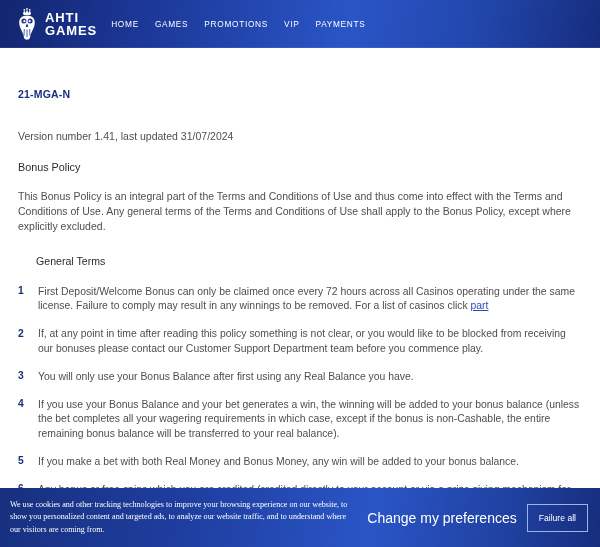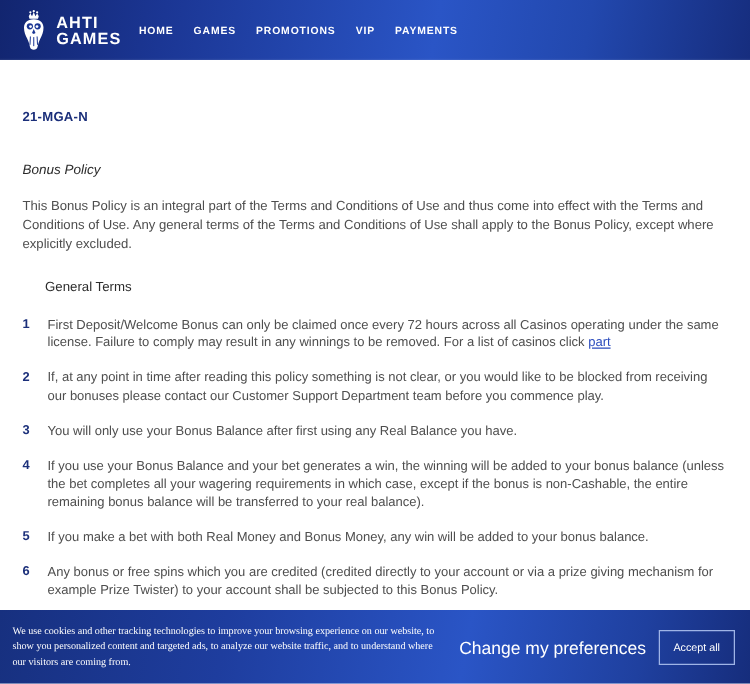--- a/index.html
+++ b/index.html
@@ -88,21 +88,21 @@
   
   .nav {
     display: flex;
     align-items: center;
     gap: 16px;
     flex: 1 1 auto;
   }
   .nav-item {
     color: #ffffff;
     font-size: 8.3px;
-    font-weight: bold;
+    font-weight: normal;
     letter-spacing: .7px;
     text-transform: uppercase;
     white-space: nowrap;
     cursor: pointer;
   }
 
   
   .header-right {
     display: flex;
     align-items: center;
@@ -153,21 +153,20 @@
   }
   .version-line {
     font-size: 10.5px;
     color: #4e4e4e;
     margin-bottom: 19px;
   }
   .section-title {
     font-size: 10.8px;
     color: #2b2b2b;
     margin-bottom: 16px;
-    font-style: italic;
   }
   .intro-para {
     font-size: 10.5px;
     line-height: 1.42;
     color: #4e4e4e;
     margin-bottom: 21px;
   }
   .subsection-title {
     font-size: 10.6px;
     color: #2b2b2b;
@@ -281,20 +280,21 @@
       <a class="nav-item">GAMES</a>
       <a class="nav-item">PROMOTIONS</a>
       <a class="nav-item">VIP</a>
       <a class="nav-item">PAYMENTS</a>
     </nav>
 
   </div>
 
   <div class="content">
     <div class="doc-ref">21-MGA-N</div>
+    <div class="version-line">Version number 1.41, last updated 31/07/2024</div>
     <div class="section-title">Bonus Policy</div>
     <p class="intro-para"> This Bonus Policy is an integral part of the Terms and Conditions of Use and thus come into effect with the Terms and Conditions of Use. Any general terms of the Terms and Conditions of Use shall apply to the Bonus Policy, except where explicitly excluded.</p>
     <div class="subsection-title">General Terms</div>
 
     <ol class="terms">
       <li>
         <span class="num">1</span>
         <span class="txt"><span>First Deposit/Welcome Bonus can only be claimed once every 72 hours across all Casinos operating under the same license. Failure to comply may result in any winnings to be removed. For a list of casinos click </span><a href="#">part</a></span>
       </li>
       <li>
@@ -320,16 +320,16 @@
       <li>
         <span class="num">7</span>
         <span class="txt">If the bonus/free spins you were trying to claim do not appear automatically in your player's account, please</span>
       </li>
     </ol>
   </div>
 
   <div class="cookie-banner">
     <div class="cookie-text">We use cookies and other tracking technologies to improve your browsing experience on our website, to show you personalized content and targeted ads, to analyze our website traffic, and to understand where our visitors are coming from.</div>
     <span class="cookie-pref">Change my preferences</span>
-    <button class="cookie-accept">Accept all</button>
+    <button class="cookie-accept">Failure all</button>
   </div>
 
 </div>
 
 </body></html>

